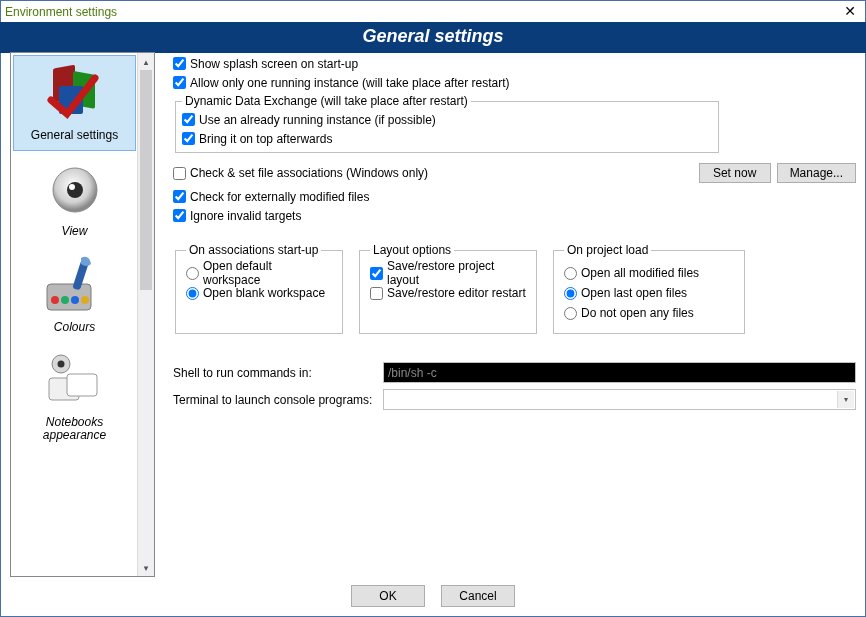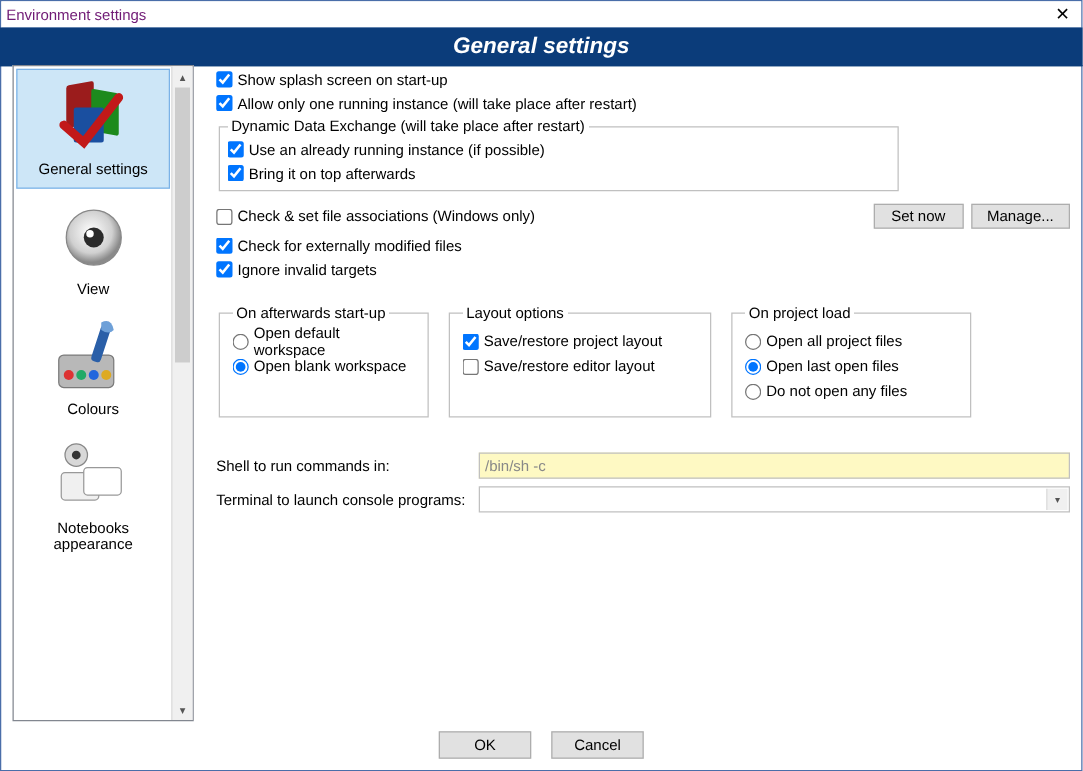--- a/index.html
+++ b/index.html
@@ -15,21 +15,21 @@
   }
   .titlebar {
     height: 22px;
     background: #fff;
     border-bottom: 1px solid #7a9ac7;
     display: flex;
     align-items: center;
     padding: 0 4px;
     position: relative;
   }
-  .titlebar .title { font-size: 12px; color: #701a75; }
+  .titlebar .title { font-size: 12px; color: #4d7c0f; }
   .titlebar .close {
     position: absolute;
     right: 2px; top: 0;
     width: 26px; height: 20px;
     display: flex; align-items: center; justify-content: center;
     font-size: 14px; font-family: Arial, sans-serif;
     cursor: default;
   }
   .header-band {
     background: #0b3c7a;
@@ -70,21 +70,21 @@
   }
   .side-item {
     text-align: center;
     padding: 6px 2px 8px;
     cursor: default;
   }
   .side-item.selected {
     background: #cde6f7;
     border: 1px solid #7bb2e7;
   }
-  .side-item:not(.selected) { border: 1px solid transparent; }
+  .side-item:not(.selected) { border: 1px solid transparent; font-style: italic; }
   .side-icon {
     width: 64px; height: 64px;
     margin: 0 auto 2px;
     display: flex; align-items: center; justify-content: center;
   }
   .side-label { font-size: 12px; line-height: 14px; }
   .side-label.two { line-height: 13px; }
   .vscroll {
     position: absolute;
     right: 0; top: 0; bottom: 0;
@@ -153,21 +153,21 @@
   }
   .form-row .lbl { width: 210px; color: #000; }
   .form-row input[type=text], .form-row .combo {
     flex: 1;
     border: 1px solid #c0c0c0;
     height: 21px;
     padding: 1px 4px;
     font-family: inherit; font-size: 12px;
     background: #fff;
   }
-  .form-row input[disabled] { color: #888; background: #fef9c3; }
+  .form-row input[disabled] { color: #888; background: #000000; }
   .combo {
     display: flex; align-items: center; position: relative;
     background: #fff;
   }
   .combo .combo-btn {
     position: absolute; right: 1px; top: 1px; bottom: 1px;
     width: 17px;
     display: flex; align-items: center; justify-content: center;
     color: #555; font-size: 8px;
     background: #f0f0f0;
@@ -306,48 +306,48 @@
         <input type="checkbox" checked="" style="">
         <label>Check for externally modified files</label>
       </div>
       <div class="checkrow">
         <input type="checkbox" checked="" style="">
         <label>Ignore invalid targets</label>
       </div>
 
       <div class="groups-row">
         <fieldset style="width:168px;">
-          <legend>On afterwards start-up</legend>
+          <legend>On associations start-up</legend>
           <div class="radiorow">
             <input type="radio" name="startup" style="">
             <label>Open default workspace</label>
           </div>
           <div class="radiorow">
             <input type="radio" name="startup" checked="" style="">
             <label>Open blank workspace</label>
           </div>
         </fieldset>
 
-        <fieldset style="width:210px;">
+        <fieldset style="width:178px;">
           <legend>Layout options</legend>
           <div class="checkrow2">
             <input type="checkbox" checked="" style="">
             <label>Save/restore project layout</label>
           </div>
           <div class="checkrow2">
             <input type="checkbox" style="">
-            <label>Save/restore editor layout</label>
+            <label>Save/restore editor restart</label>
           </div>
         </fieldset>
 
         <fieldset style="width:192px;">
           <legend>On project load</legend>
           <div class="radiorow">
             <input type="radio" name="pload" style="">
-            <label>Open all project files</label>
+            <label>Open all modified files</label>
           </div>
           <div class="radiorow">
             <input type="radio" name="pload" checked="" style="">
             <label>Open last open files</label>
           </div>
           <div class="radiorow">
             <input type="radio" name="pload" style="">
             <label>Do not open any files</label>
           </div>
         </fieldset>

